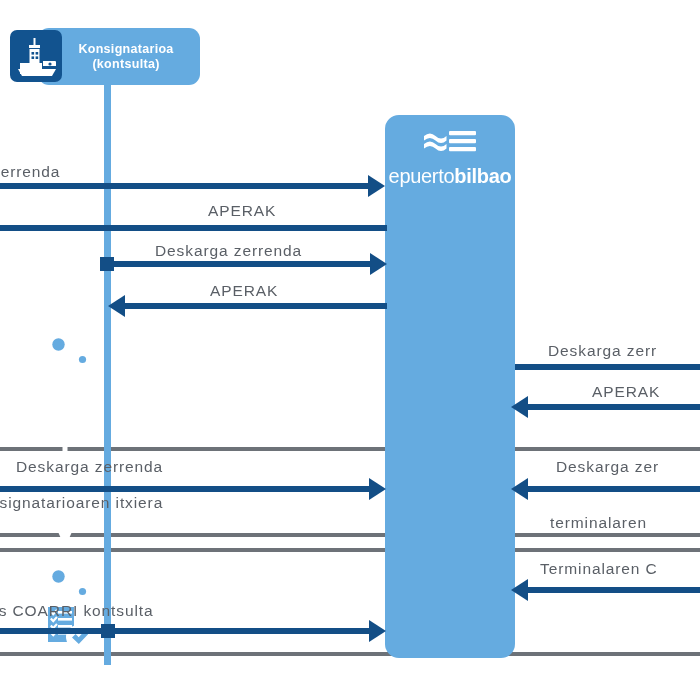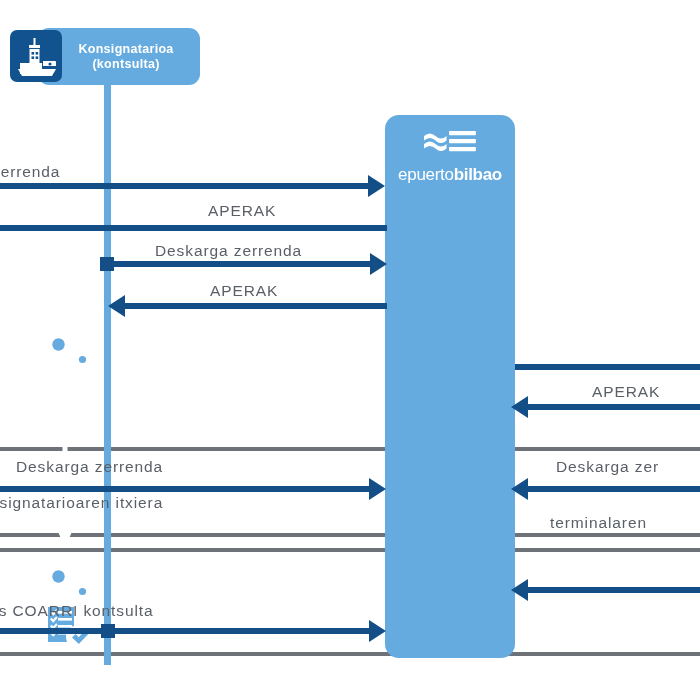--- a/index.html
+++ b/index.html
@@ -83,21 +83,21 @@
   .brand {
     position: absolute;
     left: 385px;
     top: 128px;
     width: 130px;
     text-align: center;
     color: #ffffff;
   }
   .brand .brand-mark { display: block; margin: 0 auto 3px auto; }
   .brand .brand-text {
-    font-size: 17px;
+    font-size: 20px;
     letter-spacing: -0.3px;
     white-space: nowrap;
   }
   .brand .brand-text b { font-weight: bold; }
 
   .flow-arrow {
     position: absolute;
     left: 0;
     width: 130px;
     display: flex;
@@ -271,36 +271,38 @@
 
   <div class="msg-label" style="left:155px; top:242px">Deskarga zerrenda</div>
   <div class="msg-stub" style="left:100px; top:257px"></div>
   <div class="msg-line" style="left:108px; top:261px; width:265px"></div>
   <div class="arrow-head right" style="left:370px; top:253px"></div>
 
   <div class="msg-label" style="left:210px; top:282px">APERAK</div>
   <div class="msg-line" style="left:125px; top:303px; width:262px"></div>
   <div class="arrow-head left" style="left:108px; top:295px"></div>
 
+  <div class="msg-label" style="left:548px; top:342px">Deskarga zerr</div>
   <div class="msg-line" style="left:515px; top:364px; width:185px"></div>
 
   <div class="msg-label" style="left:592px; top:383px">APERAK</div>
   <div class="msg-line" style="left:528px; top:404px; width:172px"></div>
   <div class="arrow-head left" style="left:511px; top:396px"></div>
 
   <div class="msg-label" style="left:16px; top:458px">Deskarga zerrenda</div>
   <div class="msg-line" style="left:0px; top:486px; width:373px"></div>
   <div class="arrow-head right" style="left:369px; top:478px"></div>
   <div class="msg-label" style="left:-10px; top:494px">nsignatarioaren itxiera</div>
 
   <div class="msg-label" style="left:556px; top:458px">Deskarga zer</div>
   <div class="msg-line" style="left:528px; top:486px; width:172px"></div>
   <div class="arrow-head left" style="left:511px; top:478px"></div>
   <div class="msg-label" style="left:550px; top:514px">terminalaren</div>
 
+  <div class="msg-label" style="left:540px; top:560px">Terminalaren C</div>
   <div class="msg-line" style="left:528px; top:587px; width:172px"></div>
   <div class="arrow-head left" style="left:511px; top:579px"></div>
 
   <div class="msg-label" style="left:-10px; top:602px">vs COARRI kontsulta</div>
   <div class="msg-line" style="left:0px; top:628px; width:373px"></div>
   <div class="msg-stub" style="left:101px; top:624px"></div>
   <div class="arrow-head right" style="left:369px; top:620px"></div>
 
 </div>
 

